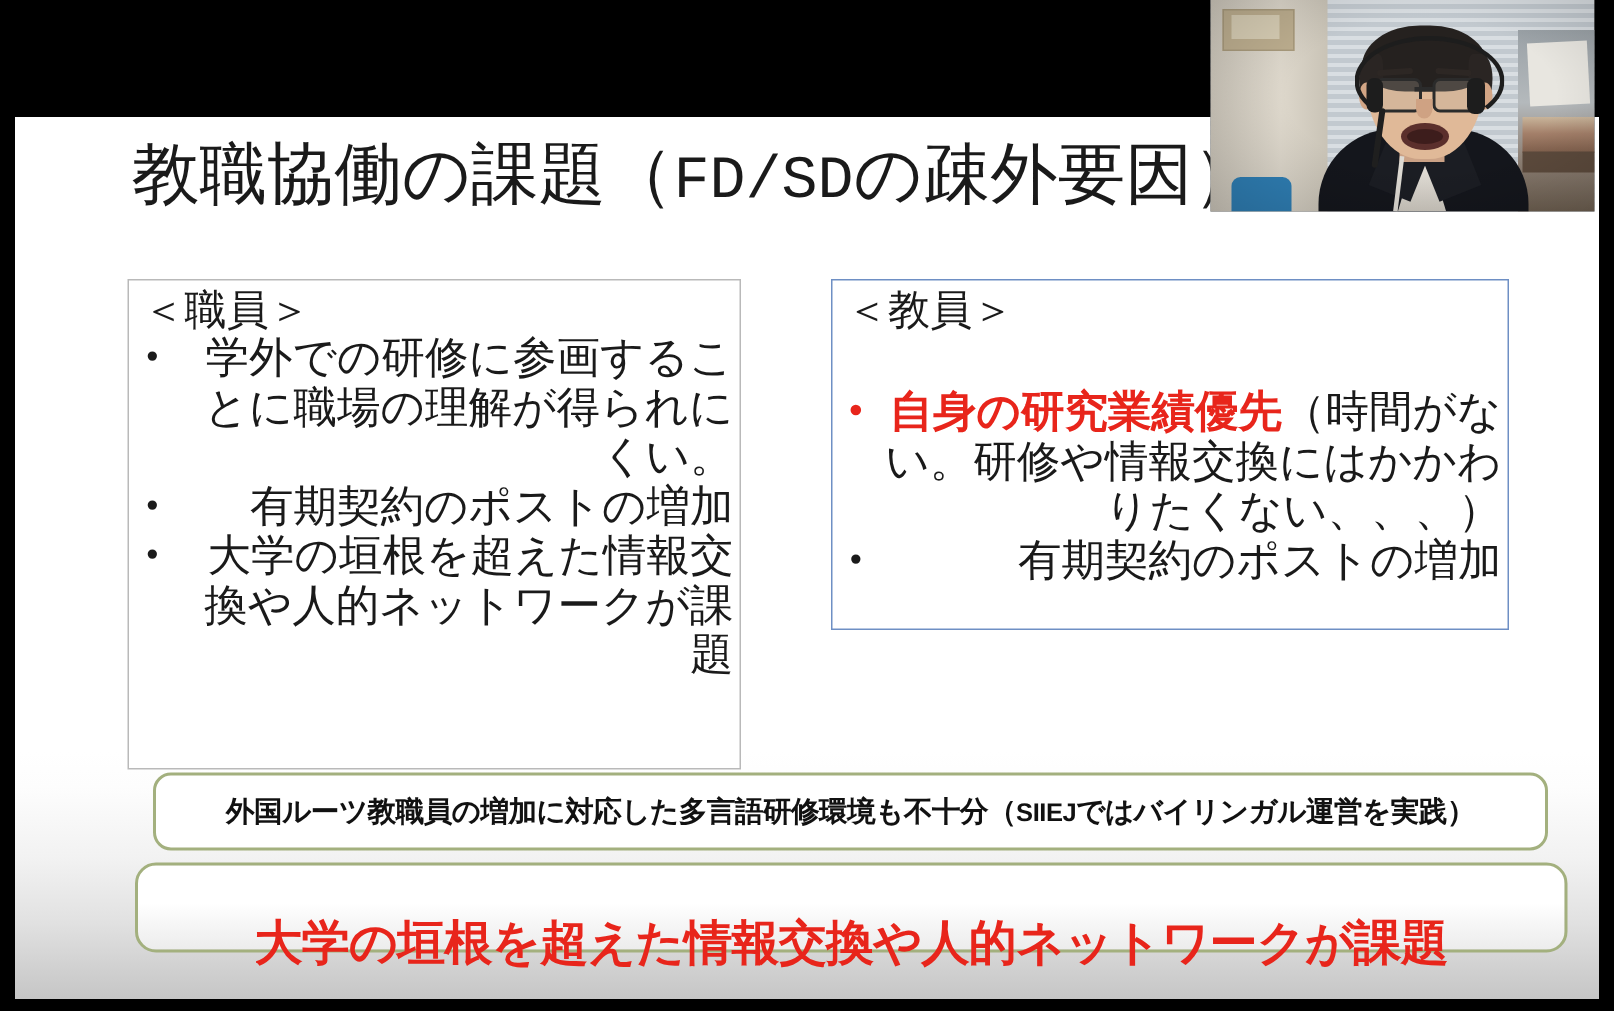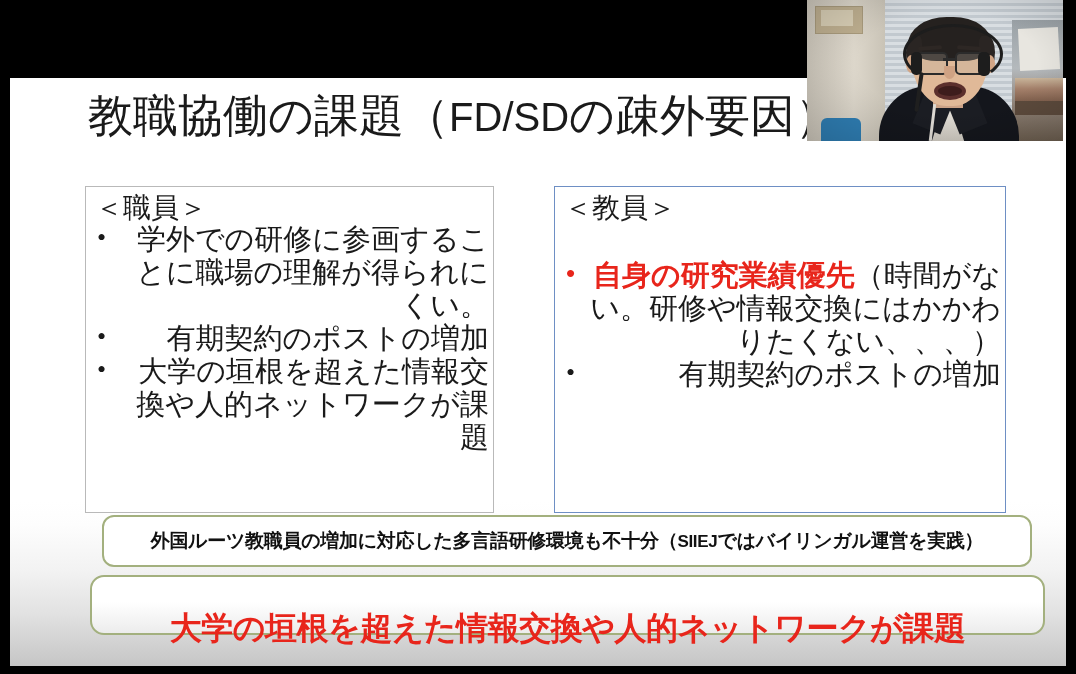--- a/index.html
+++ b/index.html
@@ -47,21 +47,21 @@
     top: 16px;
     font-family: "Liberation Serif", "DejaVu Serif", serif;
     font-size: 45px;
     line-height: 1.0;
     color: #1a1a1a;
     letter-spacing: 0px;
     white-space: nowrap;
     font-weight: 400;
   }
   #slide-title .lat {
-    font-family: Liberation Sans, sans-serif;
+    font-family: Liberation Mono, monospace;
     font-size: 40px;
   }
 
   
   .panel {
     position: absolute;
     box-sizing: border-box;
     background: #ffffff;
     overflow: hidden;
   }
@@ -69,21 +69,21 @@
     left: 75px;
     top: 108px;
     width: 409px;
     height: 327px;
     border: 1px solid #b9b9b9;
   }
   #panel-faculty {
     left: 544px;
     top: 108px;
     width: 452px;
-    height: 327px;
+    height: 234px;
     border: 1px solid #6e8fc4;
   }
 
   .panel-heading {
     font-family: "Liberation Serif", "DejaVu Serif", serif;
     font-size: 28px;
     line-height: 1.12;
     color: #1a1a1a;
     padding: 5px 0 0 9px;
     white-space: nowrap;

